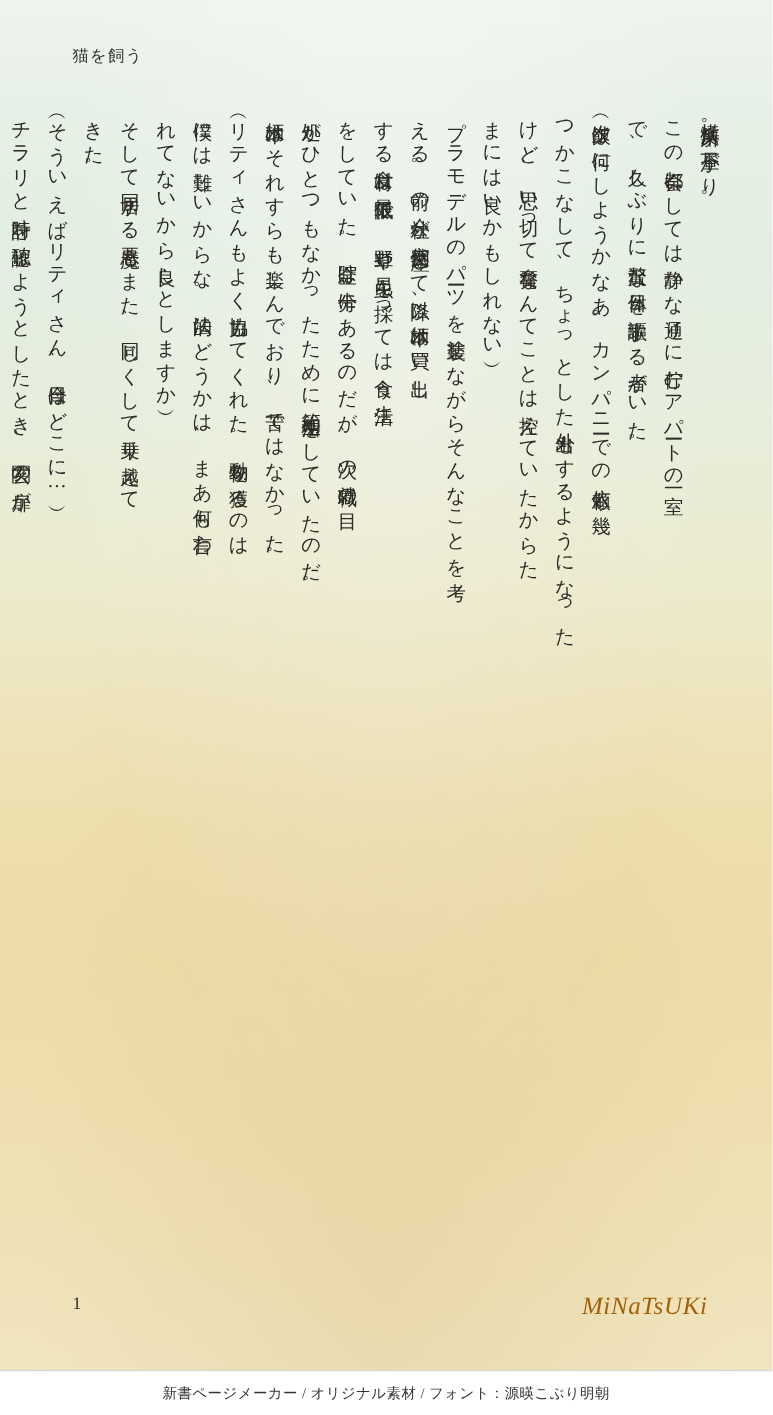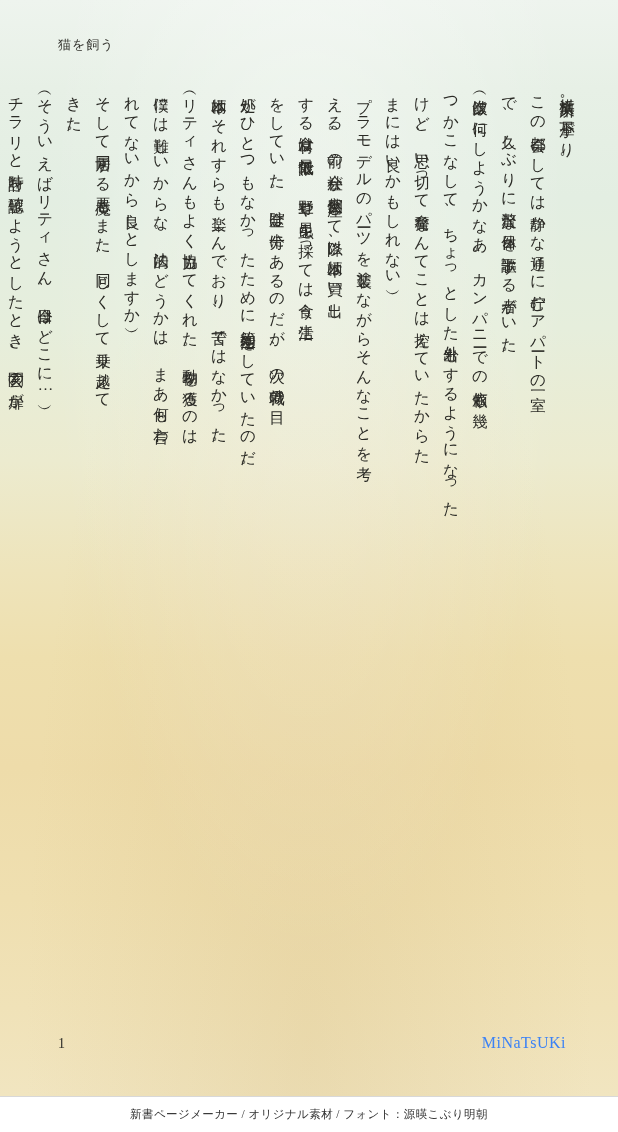--- a/index.html
+++ b/index.html
@@ -95,24 +95,25 @@
     font-size: 14px;
     color: #2e2e29;
     z-index: 3;
   }
 
   
   #author {
     position: absolute;
     right: 52px;
     top: 1034px;
-    font-size: 16px;
-    color: #3b82f6;
+    font-size: 20px;
+    color: #a16207;
     letter-spacing: 0.5px;
     z-index: 3;
+    font-style: italic;
   }
 
   
   #footer {
     position: absolute;
     left: 0;
     top: 1096px;
     width: 618px;
     height: 36px;
     background: #ffffff;

